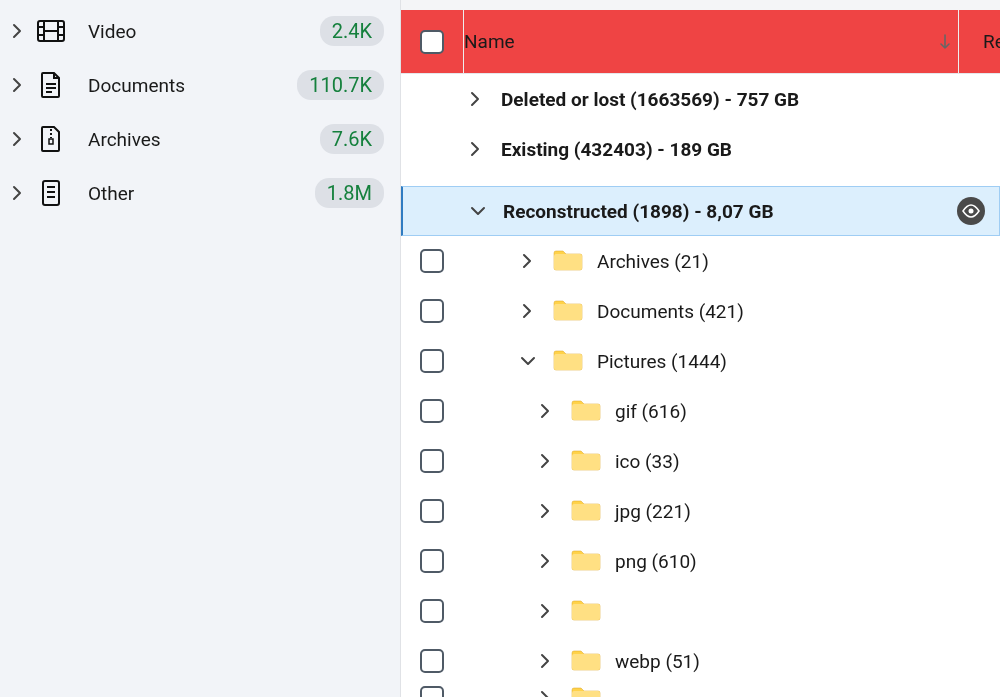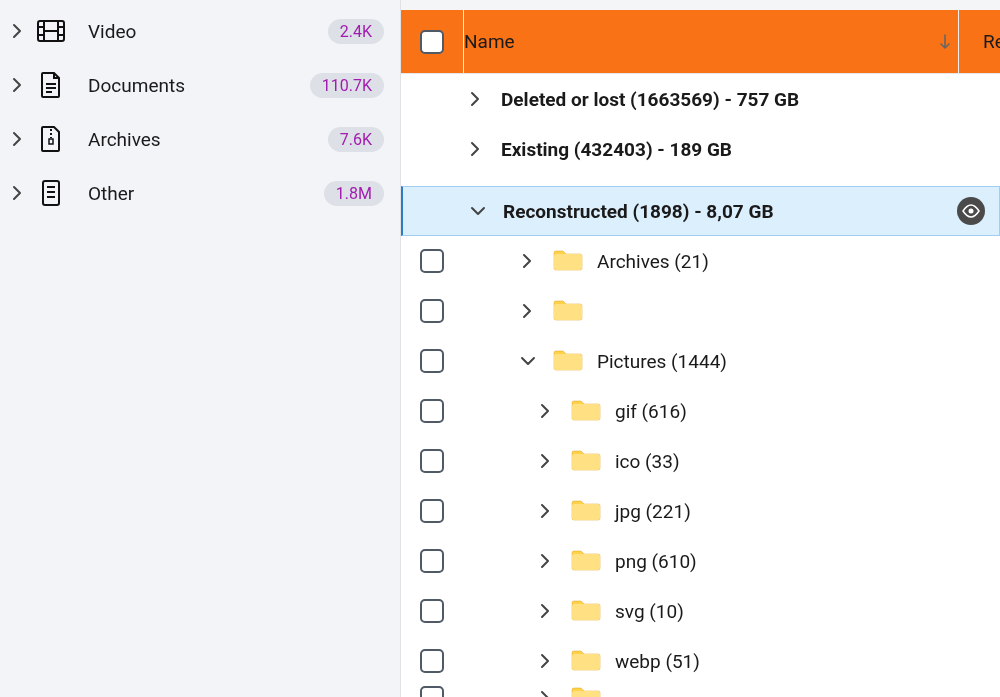--- a/index.html
+++ b/index.html
@@ -41,22 +41,22 @@
     display: flex; align-items: center; justify-content: center;
     flex-shrink: 0;
     margin-right: 22px;
     color: #111;
   }
   .side-label { flex: 1; }
   .badge {
     background: #dde0e6;
     border-radius: 14px;
     padding: 3px 12px;
-    font-size: 16px;
-    color: #a21caf;
+    font-size: 20px;
+    color: #15803d;
     flex-shrink: 0;
   }
 
   
   .main {
     flex: 1;
     height: 100%;
     border-left: 1px solid #e0e2e6;
     display: flex;
     flex-direction: column;
@@ -64,21 +64,21 @@
   }
   .top-strip {
     height: 10px;
     background: #f4f5f7;
     flex-shrink: 0;
   }
   .col-header {
     height: 64px;
     display: flex;
     border-bottom: 1px solid #e5e7eb;
-    background: #f97316;
+    background: #ef4444;
     flex-shrink: 0;
   }
   .header-cb {
     width: 62px;
     display: flex;
     align-items: center;
     justify-content: center;
   }
   .col-name {
     flex: 1;
@@ -354,20 +354,21 @@
       <span class="row-chevron">
           <svg width="16" height="16">
             <use href="#chev-right"></use>
           </svg>
         </span>
       <span class="folder">
           <svg viewBox="0 0 30 24">
             <use href="#folder-y"></use>
           </svg>
         </span>
+      <span class="row-label">Documents (421)</span>
       <span class="row-badge"></span>
     </div>
 
     <div class="row">
       <div class="row-cb">
           <div class="cb"></div>
         </div>
       <span class="ind" style="width:52px"></span>
       <span class="row-chevron">
           <svg width="16" height="16">
@@ -467,21 +468,20 @@
       <span class="row-chevron">
           <svg width="16" height="16">
             <use href="#chev-right"></use>
           </svg>
         </span>
       <span class="folder">
           <svg viewBox="0 0 30 24">
             <use href="#folder-y"></use>
           </svg>
         </span>
-      <span class="row-label">svg (10)</span>
       <span class="row-badge"></span>
     </div>
 
     <div class="row">
       <div class="row-cb">
           <div class="cb"></div>
         </div>
       <span class="ind" style="width:70px"></span>
       <span class="row-chevron">
           <svg width="16" height="16">

